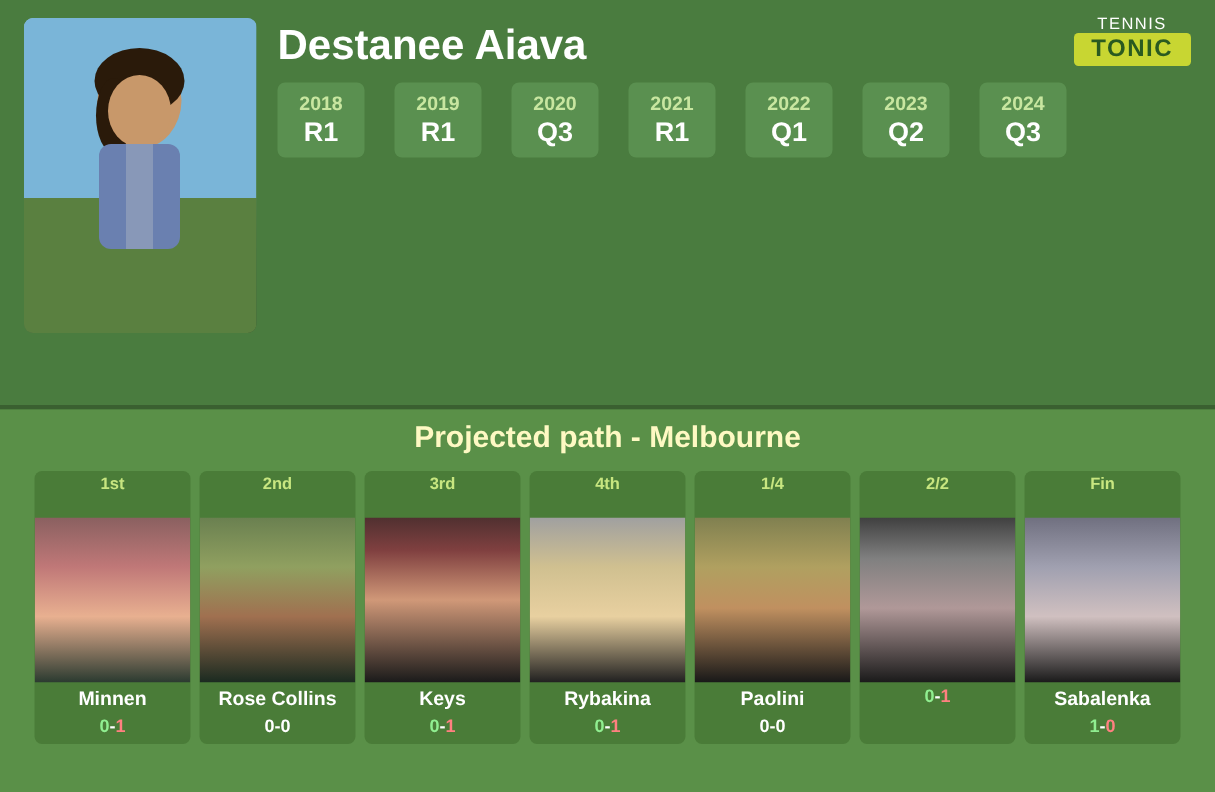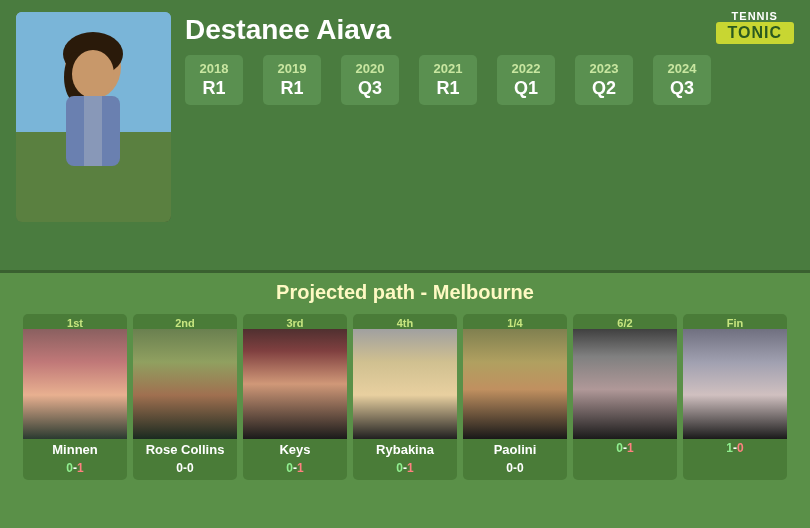--- a/index.html
+++ b/index.html
@@ -42,21 +42,21 @@
     .logo-area {
       position: absolute;
       top: 10px;
       right: 16px;
       text-align: center;
     }
 
     .logo-tennis {
       color: white;
       font-size: 11px;
-      font-weight: bold;
+      font-weight: normal;
       letter-spacing: 1px;
       text-align: center;
     }
 
     .logo-tonic {
       background: #c8d632;
       color: #2a5a20;
       font-size: 16px;
       font-weight: 900;
       padding: 2px 12px;
@@ -118,21 +118,21 @@
       border-radius: 5px;
       width: 104px;
       overflow: hidden;
       text-align: center;
     }
 
     .path-card-round {
       color: #c8e680;
       font-size: 11px;
       font-weight: bold;
-      padding: 3px 0 0 0;
+      padding: 3px 0 16px 0;
     }
 
     .path-card-photo {
       width: 100%;
       height: 110px;
       overflow: hidden;
       position: relative;
     }
 
     .photo-placeholder {
@@ -281,27 +281,28 @@
     </div>
       <div class="path-card">
       <div class="path-card-round">1/4</div>
       <div class="path-card-photo">
         <div class="photo-paolini" style="width:100%;height:100%;"></div>
       </div>
       <div class="path-card-name">Paolini</div>
       <div class="path-card-record"><span>0-0</span></div>
     </div>
       <div class="path-card">
-      <div class="path-card-round">6/2</div>
+      <div class="path-card-round">2/2</div>
       <div class="path-card-photo">
         <div class="photo-swiatek" style="width:100%;height:100%;"></div>
       </div>
       <div class="path-card-record"><span class="record-win">0</span>-<span class="record-loss">1</span></div>
     </div>
       <div class="path-card">
       <div class="path-card-round">Fin</div>
       <div class="path-card-photo">
         <div class="photo-sabalenka" style="width:100%;height:100%;"></div>
       </div>
+      <div class="path-card-name">Sabalenka</div>
       <div class="path-card-record"><span class="record-win">1</span>-<span class="record-loss">0</span></div>
     </div>
     </div>
 </div>
 
 </body></html>

